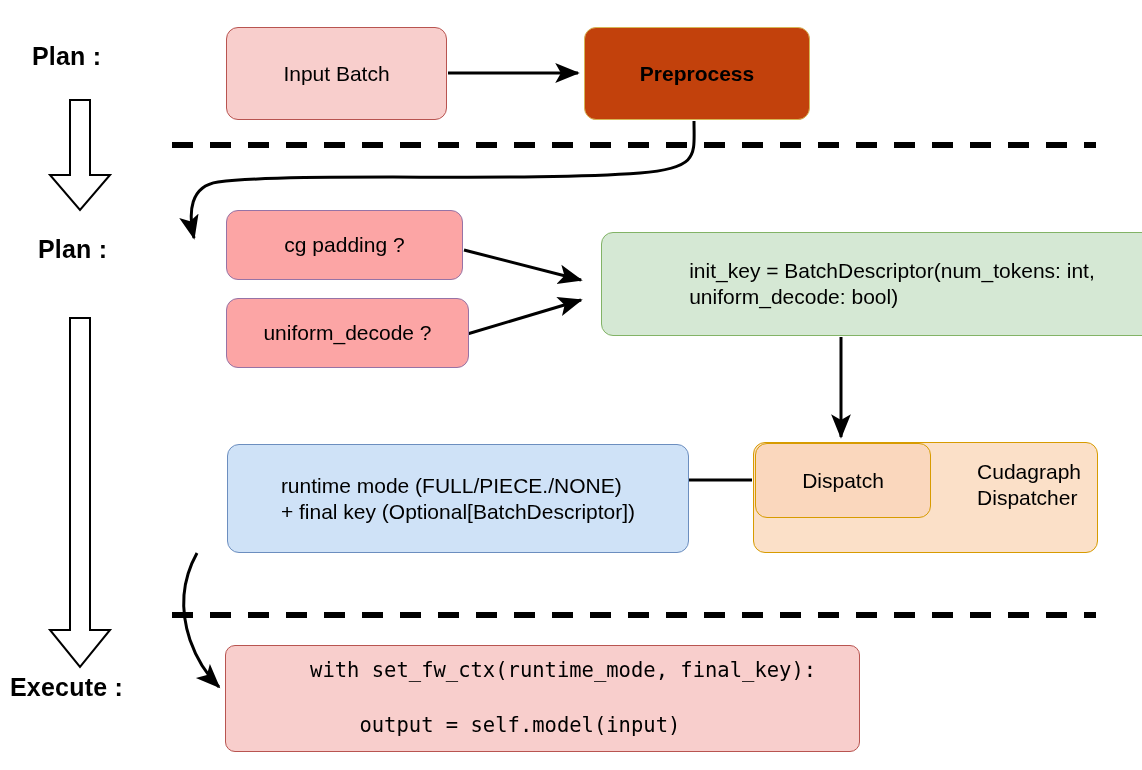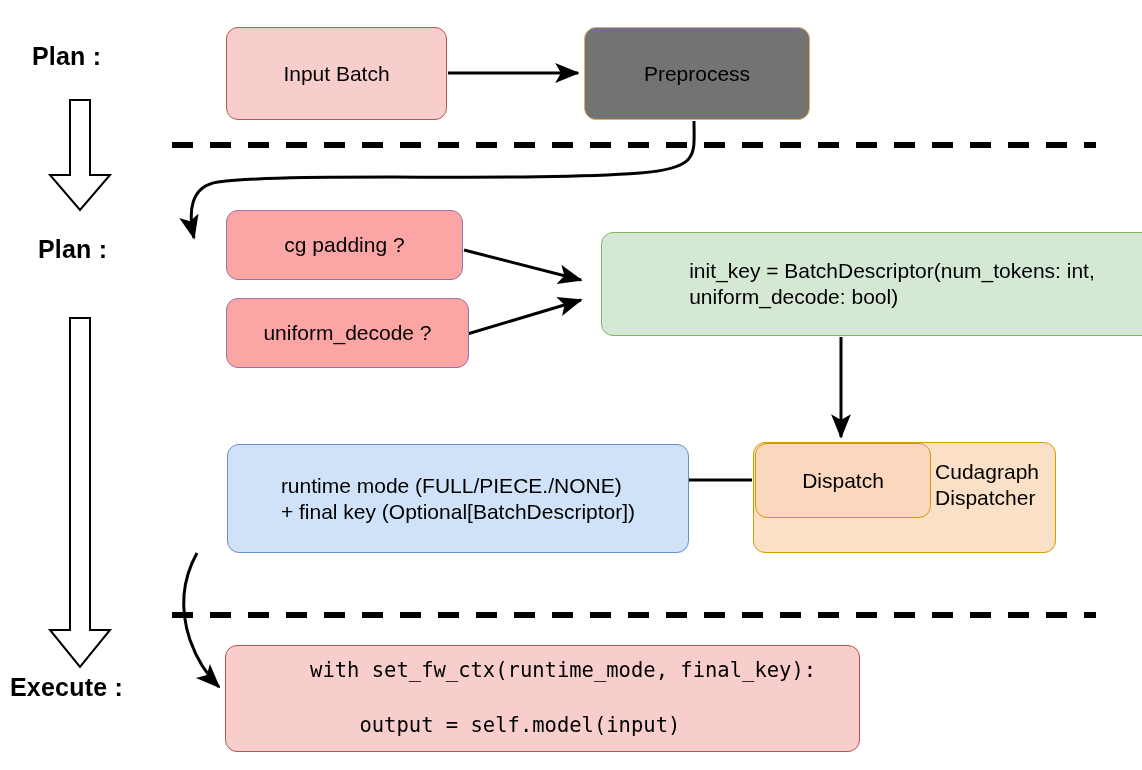--- a/index.html
+++ b/index.html
@@ -10,21 +10,21 @@
 
   .stage-label{position:absolute;font-weight:bold;font-size:25px;color:#000;
                white-space:nowrap;letter-spacing:.2px;}
 
   .node{position:absolute;box-sizing:border-box;display:flex;align-items:center;
         justify-content:center;text-align:left;border-radius:12px;
         border:1.6px solid #000;font-size:21px;color:#000;line-height:1.22;}
   .node .txt{padding:0 8px;}
 
   .n-red{background:#f8cecc;border-color:#b85450;}
-  .n-yellow{background:#737373;border-color:#d6b656;}
+  .n-yellow{background:#c2410c;border-color:#d6b656;font-weight:bold;}
   .n-purple{background:#fca5a5;border-color:#9673a6;}
   .n-green{background:#d5e8d4;border-color:#82b366;}
   .n-blue{background:#cfe2f7;border-color:#6c8ebf;}
   .n-orange-outer{background:#fbe0c8;border-color:#d79b00;}
   .n-orange-inner{background:#fad7bd;border-color:#d79b00;}
 
   .code-box{font-family:"DejaVu Sans Mono","Liberation Mono",monospace;
             font-size:20.5px;line-height:1.35;text-align:left;
             justify-content:flex-start;align-items:center;}
   .code-box .txt{padding-left:10px;white-space:pre;}
@@ -89,32 +89,32 @@
     </span>
   </div>
 
   <div class="node n-blue" style="left:227px;top:444px;width:462px;height:109px;">
     <span class="txt">
       <span>runtime mode (FULL/PIECE./NONE)</span><br>
       <span>+ final key (Optional[BatchDescriptor])</span>
     </span>
   </div>
 
-  <div class="node n-orange-outer" style="left:753px;top:442px;width:303px;height:111px;
+  <div class="node n-orange-outer" style="left:753px;top:442px;width:345px;height:111px;
        justify-content:flex-end;align-items:flex-start;">
     <span class="txt" style="padding-top:16px;padding-right:16px;">
       <span>Cudagraph</span><br>
       <span>Dispatcher</span>
     </span>
   </div>
 
   <div class="node n-orange-inner" style="left:755px;top:443px;width:176px;height:75px;">
     <span class="txt">Dispatch</span>
   </div>
 
-  <div class="node n-red code-box" style="left:225px;top:645px;width:635px;height:107px;">
+  <div class="node n-red code-box" style="left:225px;top:645px;width:635px;height:107px;border-radius:10px;">
     <span class="txt">
       <span>with set_fw_ctx(runtime_mode, final_key):</span><br>
       <span>    output = self.model(input)</span>
     </span>
   </div>
 
 </div>
 
 </body></html>

